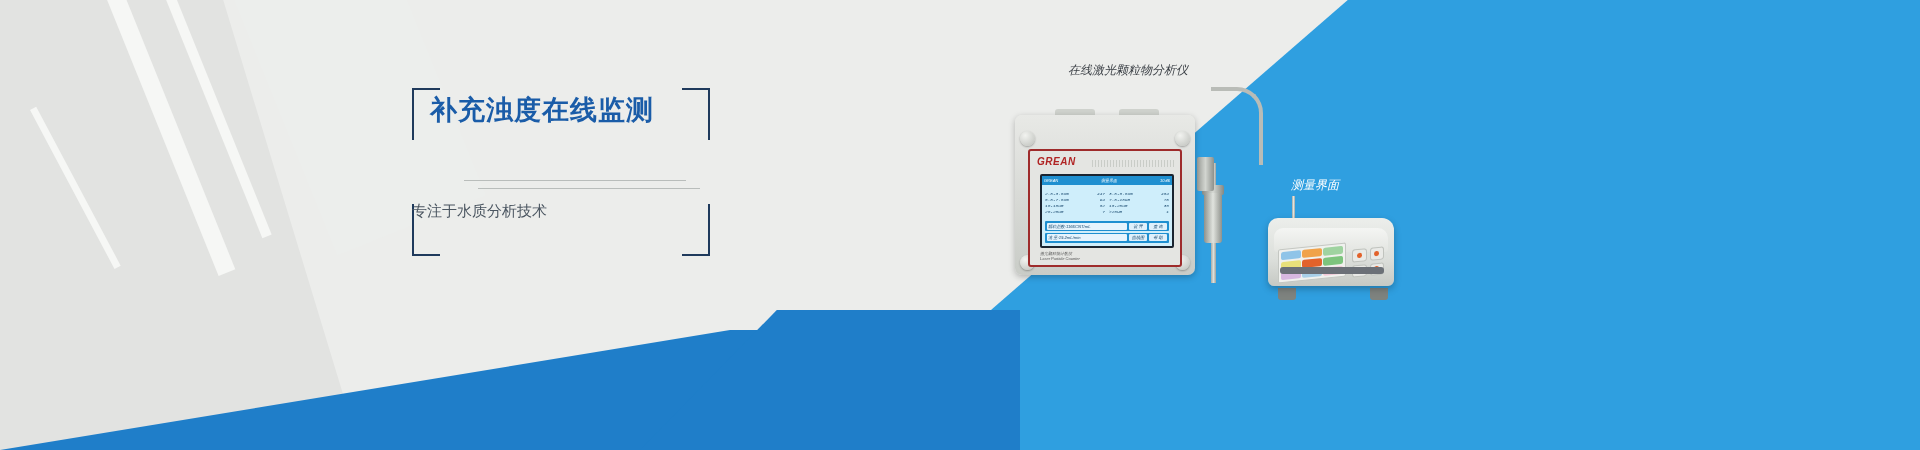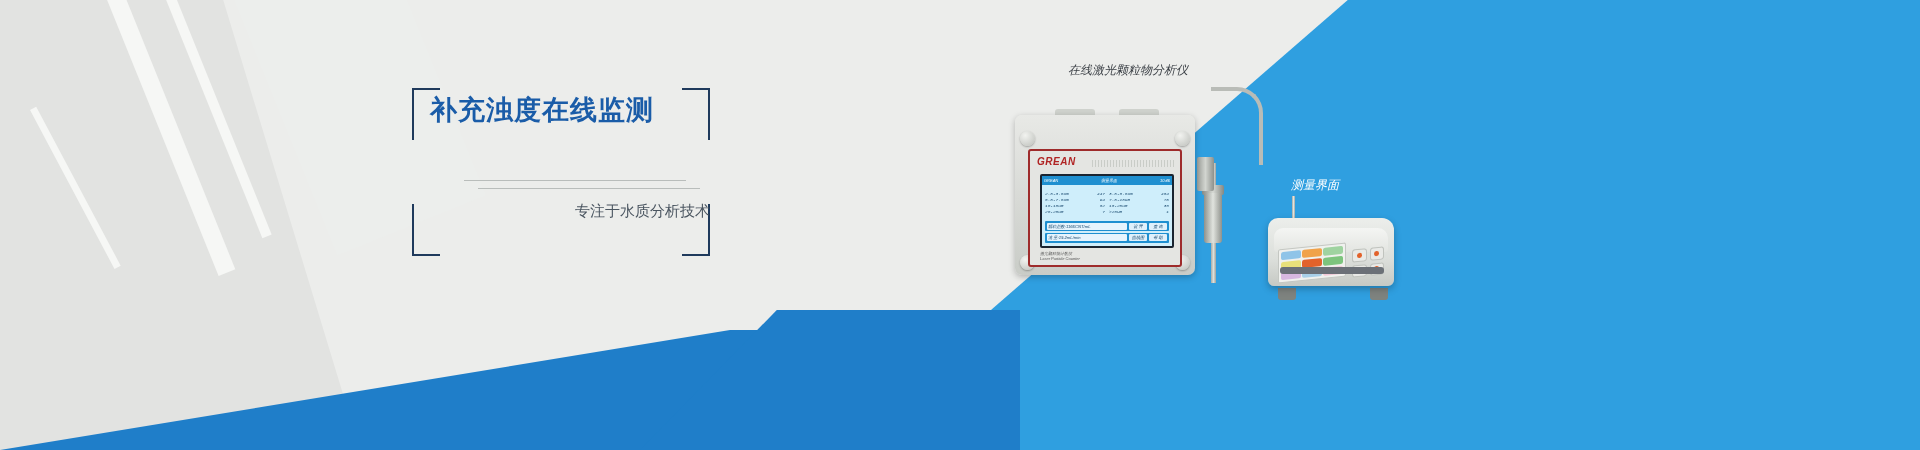--- a/index.html
+++ b/index.html
@@ -91,21 +91,21 @@
     position:absolute; left:52px; right:24px; top:92px;
     height:1px; background:#b9bdbb;
   }
   .divider2 {
     position:absolute; left:66px; right:10px; top:100px;
     height:1px; background:#b9bdbb;
   }
 
   .subhead {
     position:absolute; left:0; right:0; top:110px;
-    text-align:right;
+    text-align:left;
     color:#4a5560;
     font-size:15px;
     line-height:26px;
     white-space:nowrap;
   }
   .subhead span { display:block; }
 
   
   .dev-label {
     position:absolute;

